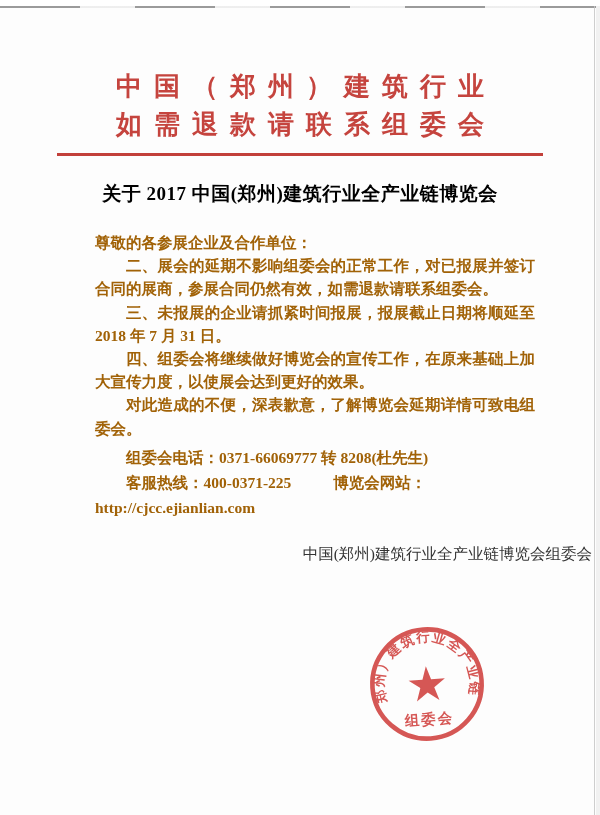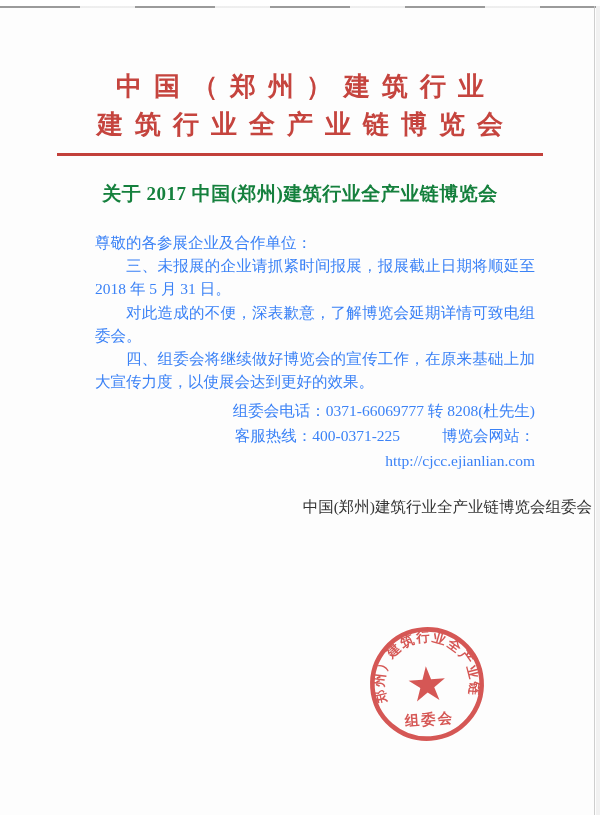--- a/index.html
+++ b/index.html
@@ -38,36 +38,37 @@
     background:#c2403a;
   }
 
   
   .doc-title{
     margin:20px 0 0 0;
     text-align:center;
     font-size:19px;
     line-height:35px;
     font-weight:bold;
-    color:#15803d;
+    color:#000000;
     letter-spacing:.5px;
   }
   .title-line{display:block;}
 
   
   .body{
     margin:20px 65px 0 95px;
     font-size:15.5px;
     line-height:23.2px;
-    color:#3b82f6;
+    color:#a16207;
+    font-weight:bold;
   }
   .para{margin:0;text-align:justify;}
   .indent{text-indent:2em;}
   .contact-block{margin-top:5px;}
-  .contact-line{margin:0;line-height:25px;text-align:right;}
+  .contact-line{margin:0;line-height:25px;}
   .website{margin-left:38px;}
 
   .signature{
     margin-top:22px;
     text-align:right;
     padding-right:8px;
     font-size:15.5px;
     line-height:23px;
   }
 
@@ -104,34 +105,35 @@
 </head>
 <body>
 
 <div class="page">
   <div class="scan-top"></div>
   <div class="scan-right-outer"></div>
   <div class="scan-right"></div>
 
   <header class="org-header">
     <div class="org-line">中国（郑州）建筑行业</div>
-    <div class="org-line">建筑行业全产业链博览会</div>
+    <div class="org-line">如需退款请联系组委会</div>
   </header>
 
   <div class="red-rule"></div>
 
   <h1 class="doc-title">
     <span class="title-line">关于 2017 中国(郑州)建筑行业全产业链博览会</span>
   </h1>
 
   <main class="body">
     <p class="para">尊敬的各参展企业及合作单位：</p>
-    <p class="para indent">三、未报展的企业请抓紧时间报展，报展截止日期将顺延至 2018 年 5 月 31 日。</p>
+    <p class="para indent">二、展会的延期不影响组委会的正常工作，对已报展并签订合同的展商，参展合同仍然有效，如需退款请联系组委会。</p>
+    <p class="para indent">三、未报展的企业请抓紧时间报展，报展截止日期将顺延至 2018 年 7 月 31 日。</p>
+    <p class="para indent">四、组委会将继续做好博览会的宣传工作，在原来基础上加大宣传力度，以使展会达到更好的效果。</p>
     <p class="para indent">对此造成的不便，深表歉意，了解博览会延期详情可致电组委会。</p>
-    <p class="para indent">四、组委会将继续做好博览会的宣传工作，在原来基础上加大宣传力度，以使展会达到更好的效果。</p>
 
     <div class="contact-block">
       <p class="contact-line indent">组委会电话：0371-66069777 转 8208(杜先生)</p>
       <p class="contact-line indent">
         <span>客服热线：400-0371-225</span>
         <span class="website">博览会网站：http://cjcc.ejianlian.com</span>
       </p>
     </div>
   </main>
 

